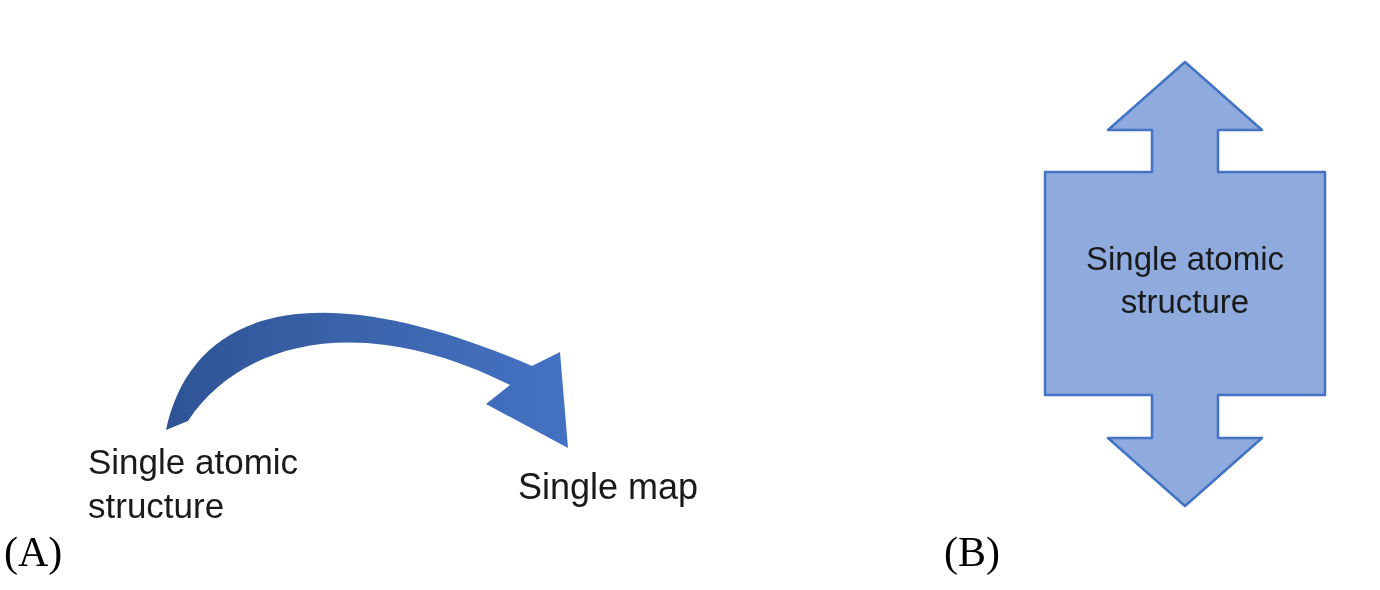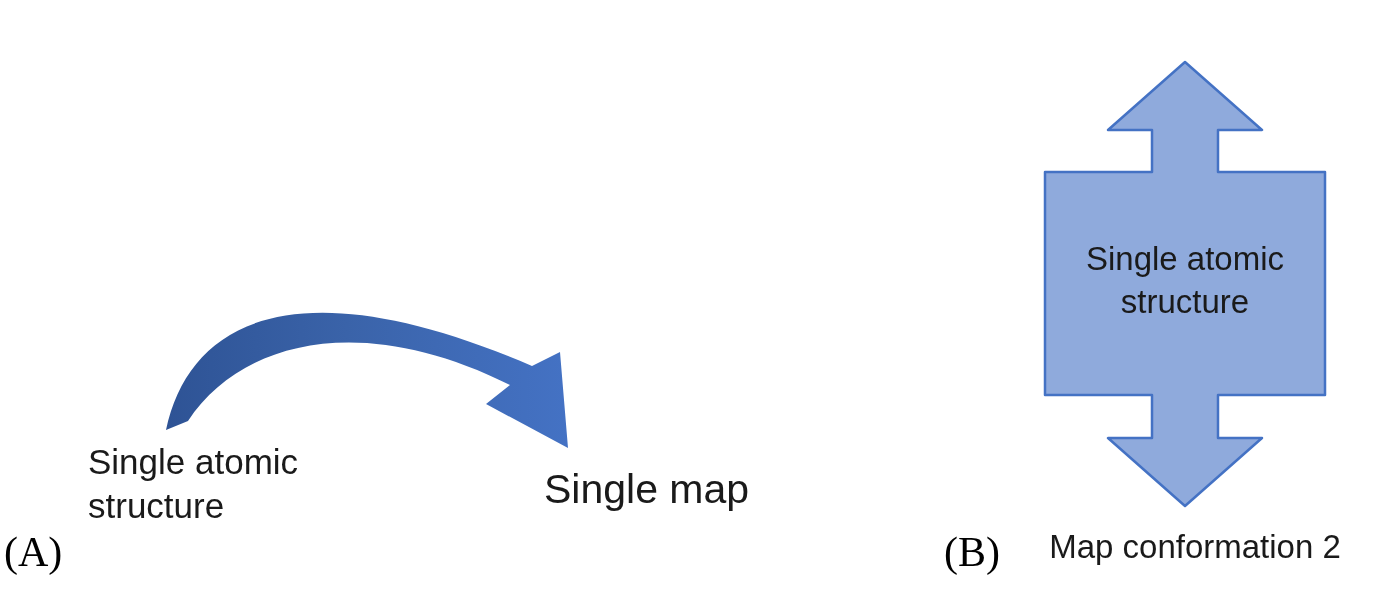--- a/index.html
+++ b/index.html
@@ -33,23 +33,23 @@
     color: #1a1a1a;
     white-space: pre-line;
   }
   .a-source {
     left: 88px;
     top: 440px;
     font-size: 35px;
     line-height: 1.27;
   }
   .a-target {
-    left: 544px;
+    left: 518px;
     top: 466px;
-    font-size: 41px;
+    font-size: 36px;
   }
   .panel-label {
     font-family: "Liberation Serif", serif;
     font-size: 42px;
     color: #000000;
   }
   .label-a {
     left: 4px;
     top: 528px;
   }
@@ -117,17 +117,16 @@
 structure</div>
 
   <div class="txt a-target">Single map</div>
 
   <div class="txt panel-label label-a">(A)</div>
 
 
   <div class="txt b-center-label">Single atomic
 structure</div>
 
-  <div class="txt b-bottom-label">Map conformation 2</div>
 
   <div class="txt panel-label label-b">(B)</div>
 
 </div>
 
 </body></html>

